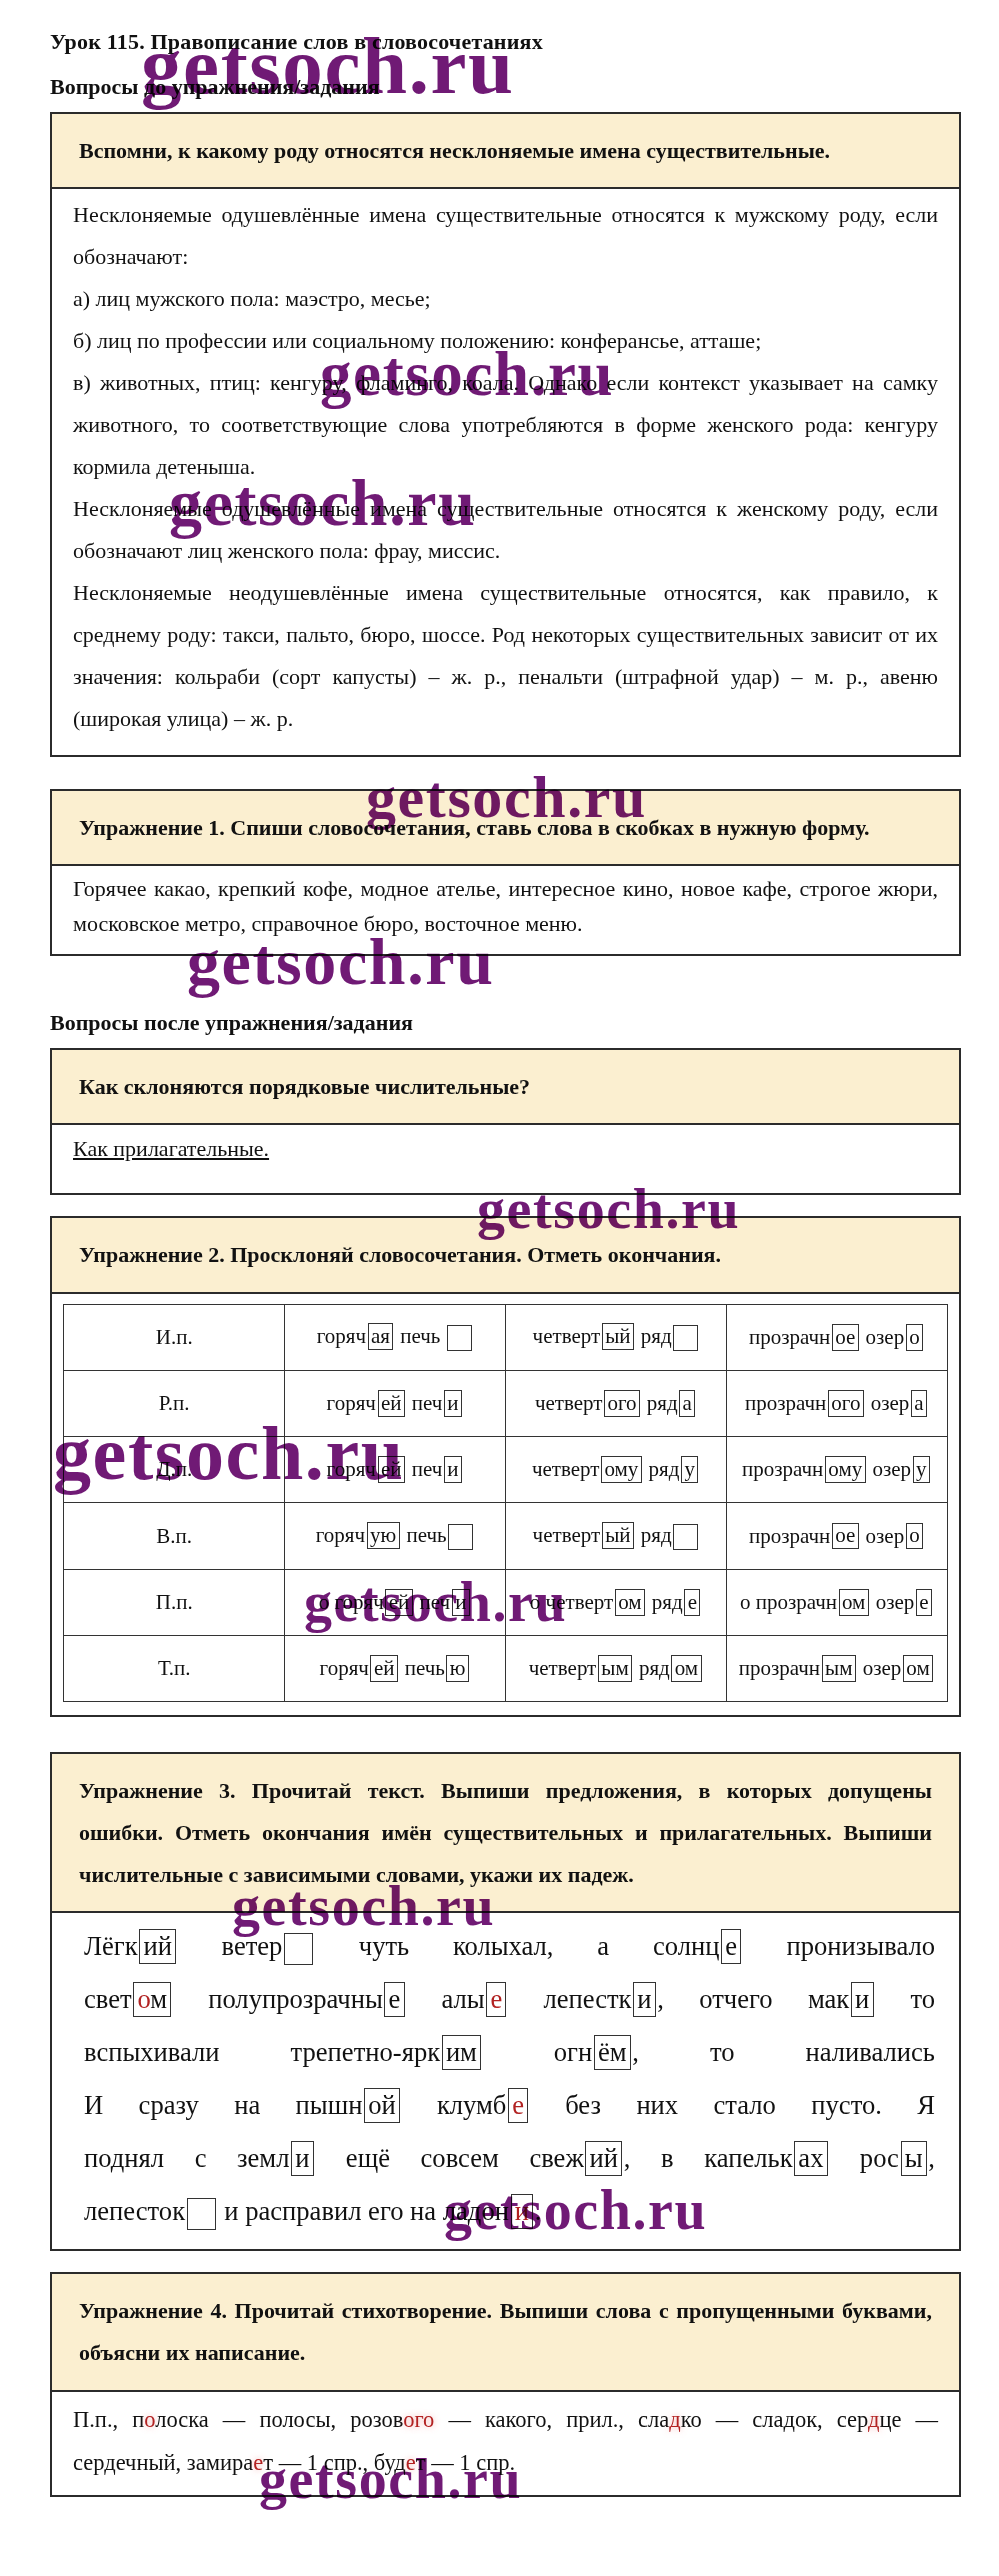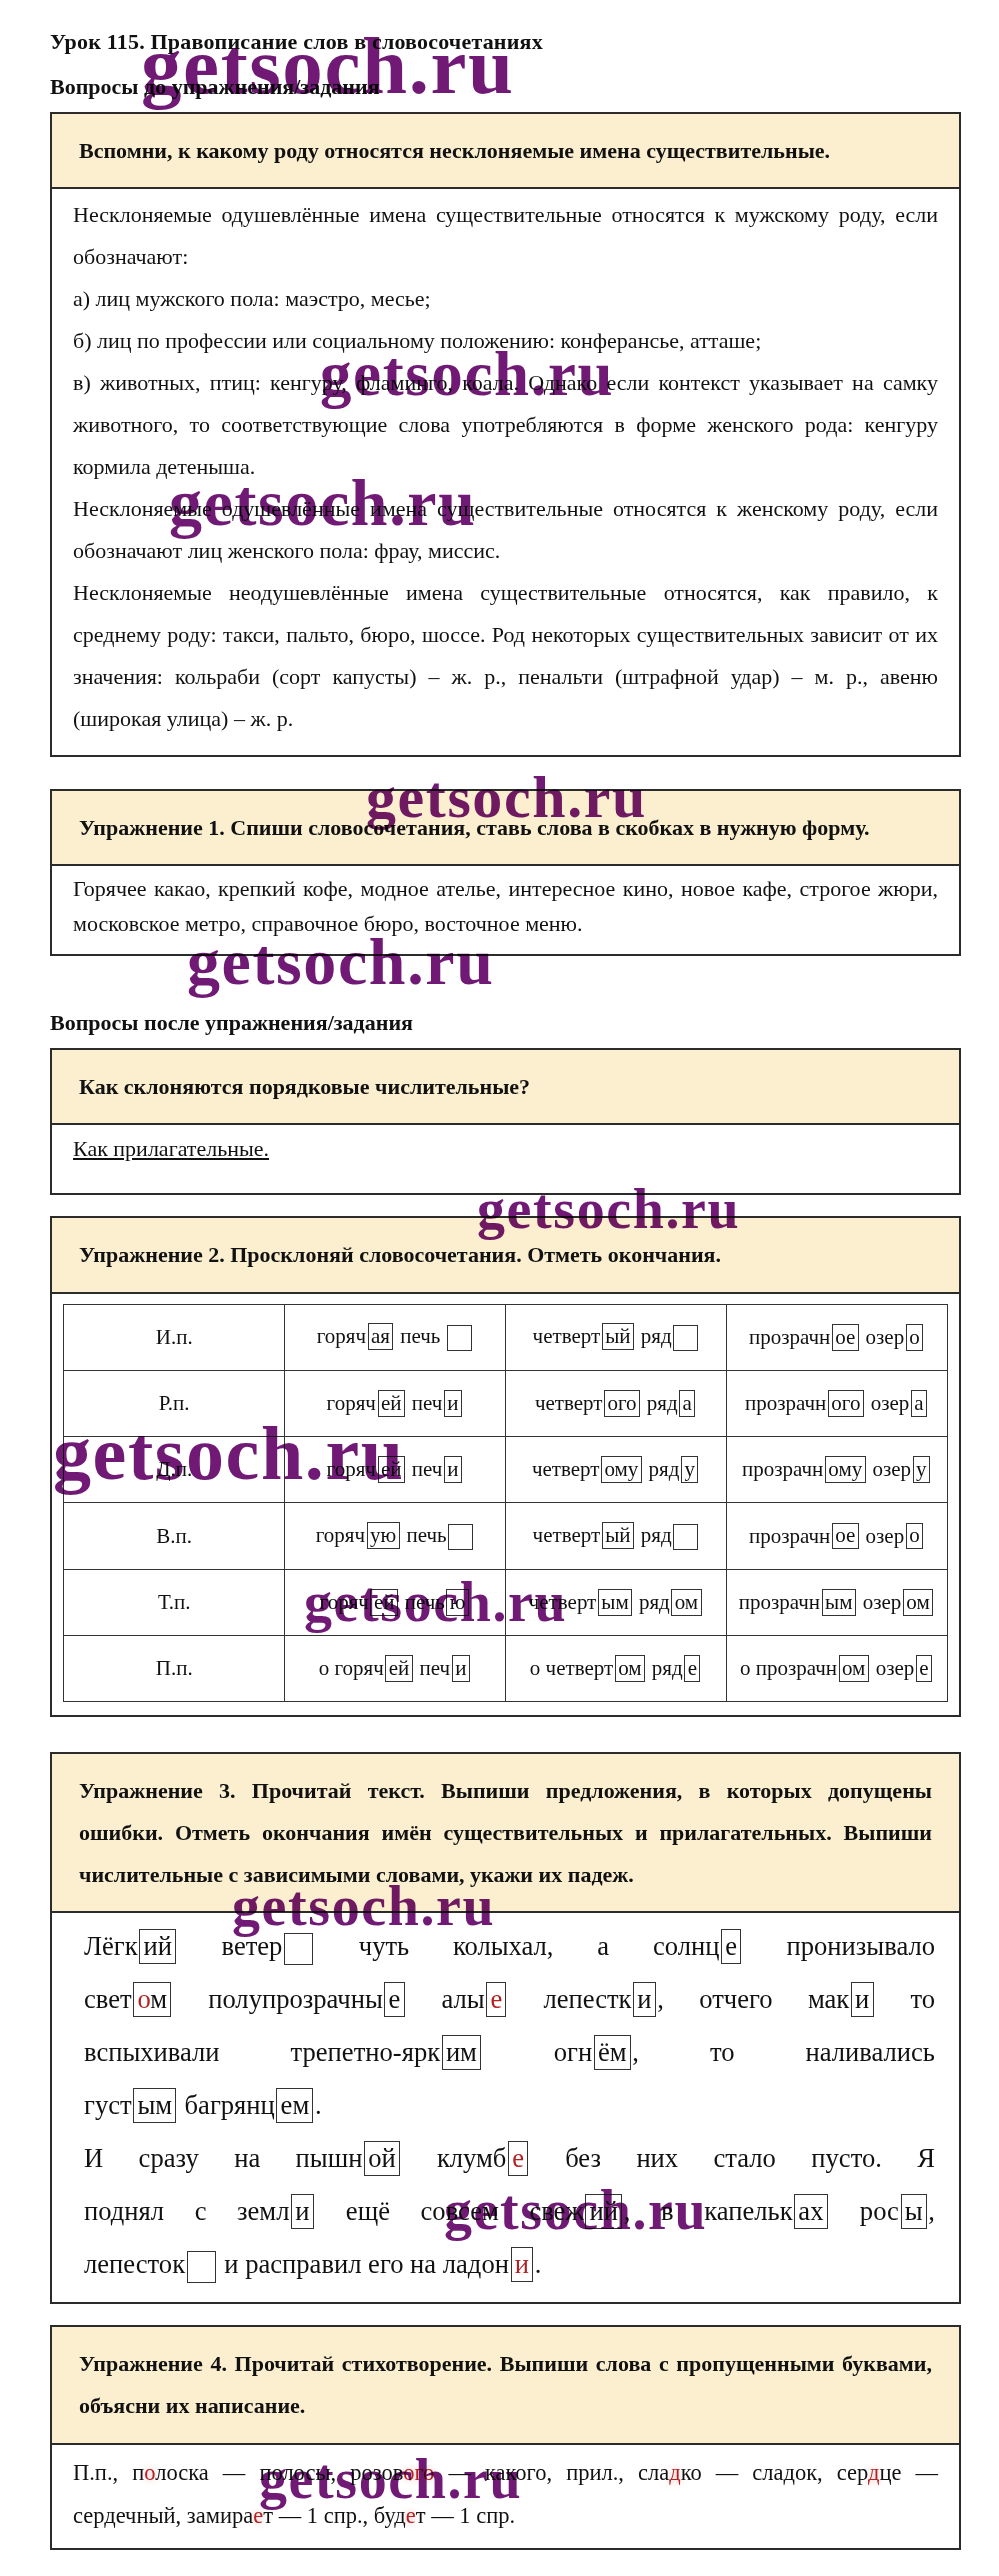--- a/index.html
+++ b/index.html
@@ -124,43 +124,42 @@
               <td class="phrase-cell">четверт<span class="ending-box">ому</span> ряд<span class="ending-box">у</span></td>
               <td class="phrase-cell">прозрачн<span class="ending-box">ому</span> озер<span class="ending-box">у</span></td>
             </tr>
             <tr>
               <td class="case-cell">В.п.</td>
               <td class="phrase-cell">горяч<span class="ending-box">ую</span> печь<span class="ending-box empty"></span></td>
               <td class="phrase-cell">четверт<span class="ending-box">ый</span> ряд<span class="ending-box empty"></span></td>
               <td class="phrase-cell">прозрачн<span class="ending-box">ое</span> озер<span class="ending-box">о</span></td>
             </tr>
             <tr>
+              <td class="case-cell">П.п.</td>
+              <td class="phrase-cell">о горяч<span class="ending-box">ей</span> печ<span class="ending-box">и</span></td>
+              <td class="phrase-cell">о четверт<span class="ending-box">ом</span> ряд<span class="ending-box">е</span></td>
+              <td class="phrase-cell">о прозрачн<span class="ending-box">ом</span> озер<span class="ending-box">е</span></td>
+            </tr>
+            <tr>
               <td class="case-cell">Т.п.</td>
               <td class="phrase-cell">горяч<span class="ending-box">ей</span> печь<span class="ending-box">ю</span></td>
               <td class="phrase-cell">четверт<span class="ending-box">ым</span> ряд<span class="ending-box">ом</span></td>
               <td class="phrase-cell">прозрачн<span class="ending-box">ым</span> озер<span class="ending-box">ом</span></td>
-            </tr>
-            <tr>
-              <td class="case-cell">П.п.</td>
-              <td class="phrase-cell">о горяч<span class="ending-box">ей</span> печ<span class="ending-box">и</span></td>
-              <td class="phrase-cell">о четверт<span class="ending-box">ом</span> ряд<span class="ending-box">е</span></td>
-              <td class="phrase-cell">о прозрачн<span class="ending-box">ом</span> озер<span class="ending-box">е</span></td>
             </tr>
           </tbody>
       </table>
     </div>
   </section>
 
   <section class="card mt-xl">
     <div class="card-header ex3-header">Упражнение 3. Прочитай текст. Выпиши предложения, в которых допущены ошибки. Отметь окончания имён существительных и прилагательных. Выпиши числительные с зависимыми словами, укажи их падеж.</div>
     <div class="card-body ex3-body" id="ex3-body">
         <div class="tline">Лёгк<span class="ending-box">ий</span> ветер<span class="ending-box empty"></span> чуть колыхал, а солнц<span class="ending-box">е</span> пронизывало</div>
         <div class="tline">свет<span class="ending-box"><span class="box-red">о</span>м</span> полупрозрачны<span class="ending-box">е</span> алы<span class="ending-box"><span class="box-red">е</span></span> лепестк<span class="ending-box">и</span>, отчего мак<span class="ending-box">и</span> то</div>
         <div class="tline">вспыхивали трепетно-ярк<span class="ending-box">им</span> огн<span class="ending-box">ём</span>, то наливались</div>
-        <div class="tline last">густ<span class="ending-box">ым</span> багрянц<span class="ending-box">ем</span>.</div>
         <div class="tline">И сразу на пышн<span class="ending-box">ой</span> клумб<span class="ending-box"><span class="box-red">е</span></span> без них стало пусто. Я</div>
         <div class="tline">поднял с земл<span class="ending-box">и</span> ещё совсем свеж<span class="ending-box">ий</span>, в капельк<span class="ending-box">ах</span> рос<span class="ending-box">ы</span>,</div>
         <div class="tline last">лепесток<span class="ending-box empty"></span> и расправил его на ладон<span class="ending-box"><span class="box-red">и</span></span>.</div>
       </div>
   </section>
 
   <section class="card mt-md">
     <div class="card-header">Упражнение 4. Прочитай стихотворение. Выпиши слова с пропущенными буквами, объясни их написание.</div>
     <div class="card-body ex4-body" id="ex4-body">
         <div class="tline">П.п., п<span class="red-letter">о</span>лоска — полосы, розов<span class="red-letter">ого</span> — какого, прил., сла<span class="red-letter">д</span>ко — сладок, сер<span class="red-letter">д</span>це —</div>

